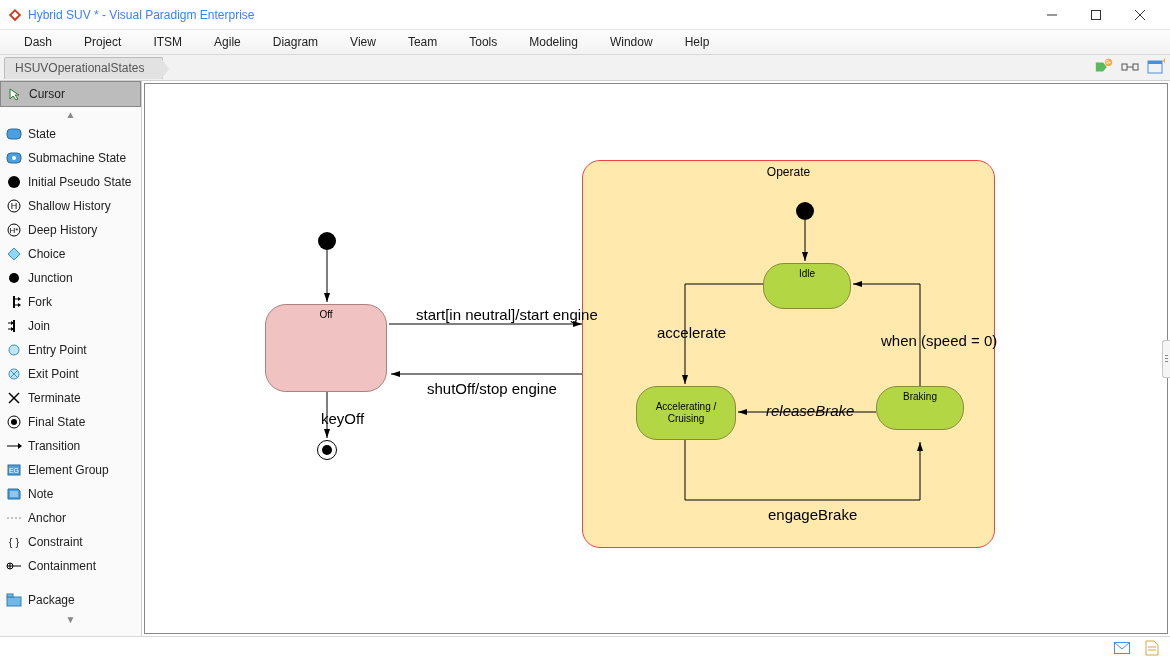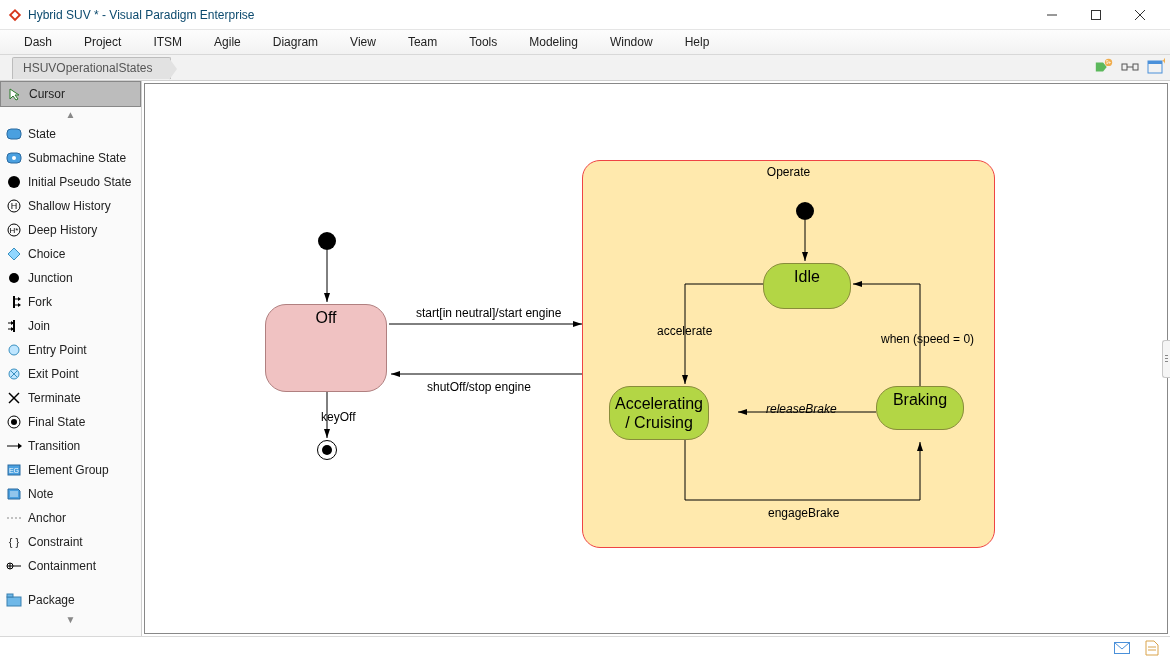--- a/index.html
+++ b/index.html
@@ -15,42 +15,42 @@
 .titlebar {
   height: 30px;
   display: flex;
   align-items: center;
   padding: 0 8px;
   border-bottom: 1px solid #e5e5e5;
 }
 .titlebar .logo {
   width: 14px; height: 14px; margin-right: 6px;
 }
-.titlebar .title { flex: 1; font-size: 12px; color: #0c4a6e; }
+.titlebar .title { flex: 1; font-size: 12px; color: #3b82f6; }
 .win-controls { display: flex; gap: 0; }
 .win-btn {
   width: 44px; height: 28px; display: flex; align-items: center; justify-content: center;
   cursor: pointer; color: #333;
 }
 .menubar {
   height: 25px;
   display: flex;
   align-items: center;
   padding: 0 8px;
   background: linear-gradient(#fdfdfd, #f2f2f2);
   border-bottom: 1px solid #d8d8d8;
 }
 .menu-item { padding: 3px 16px; cursor: pointer; font-size: 12px; color: #222; }
 .tabstrip {
   height: 26px;
   display: flex;
   align-items: center;
   background: #f2f2f2;
   border-bottom: 1px solid #d0d0d0;
-  padding-left: 12px;
+  padding-left: 4px;
   position: relative;
 }
 .tab {
   position: relative;
   height: 22px;
   padding: 2px 18px 2px 10px;
   background: #e2e2e2;
   border: 1px solid #bcbcbc;
   border-bottom: none;
   border-radius: 2px 2px 0 0;
@@ -116,21 +116,21 @@
   padding: 0 8px;
   gap: 10px;
 }
 
 .state {
   position: absolute;
   border: 1px solid #888c3a;
   border-radius: 21px;
   background: #b3d645;
   text-align: center;
-  font-size: 16px;
+  font-size: 10px;
   display: flex; align-items: flex-start; justify-content: center;
   padding-top: 4px;
 }
 .state-pink {
   background: #f0c2c2;
   border-color: #b08080;
 }
 .composite {
   position: absolute;
   border: 1px solid #ef4444;
@@ -151,21 +151,21 @@
   width: 20px; height: 20px;
   border: 1.5px solid #000;
   border-radius: 50%;
   display: flex; align-items: center; justify-content: center;
 }
 .final::after {
   content: ""; width: 10px; height: 10px; background: #000; border-radius: 50%;
 }
 .label {
   position: absolute;
-  font-size: 12px;
+  font-size: 15px;
   color: #000;
   white-space: nowrap;
   background: transparent;
 }
 svg.diagram-lines {
   position: absolute;
   top: 0; left: 0;
   width: 100%; height: 100%;
   pointer-events: none;
 }
@@ -471,21 +471,21 @@
     </div>
 
     <div class="final" style="left:172px; top:356px;"></div>
 
     <div class="initial" style="left:651px; top:118px;"></div>
 
     <div class="state" style="left:618px; top:179px; width:88px; height:46px;">
       <span>Idle</span>
     </div>
 
-    <div class="state" style="left:464px; top:302px; width:100px; height:54px; align-items:center; padding:4px;">
+    <div class="state" style="left:491px; top:302px; width:100px; height:54px; align-items:center; padding:4px;">
       <span style="line-height:1.2">Accelerating / Cruising</span>
     </div>
 
     <div class="state" style="left:731px; top:302px; width:88px; height:44px;">
       <span>Braking</span>
     </div>
 
     <div class="label" style="left:271px; top:222px;">start[in neutral]/start engine</div>
     <div class="label" style="left:282px; top:296px;">shutOff/stop engine</div>
     <div class="label" style="left:176px; top:326px;">keyOff</div>

